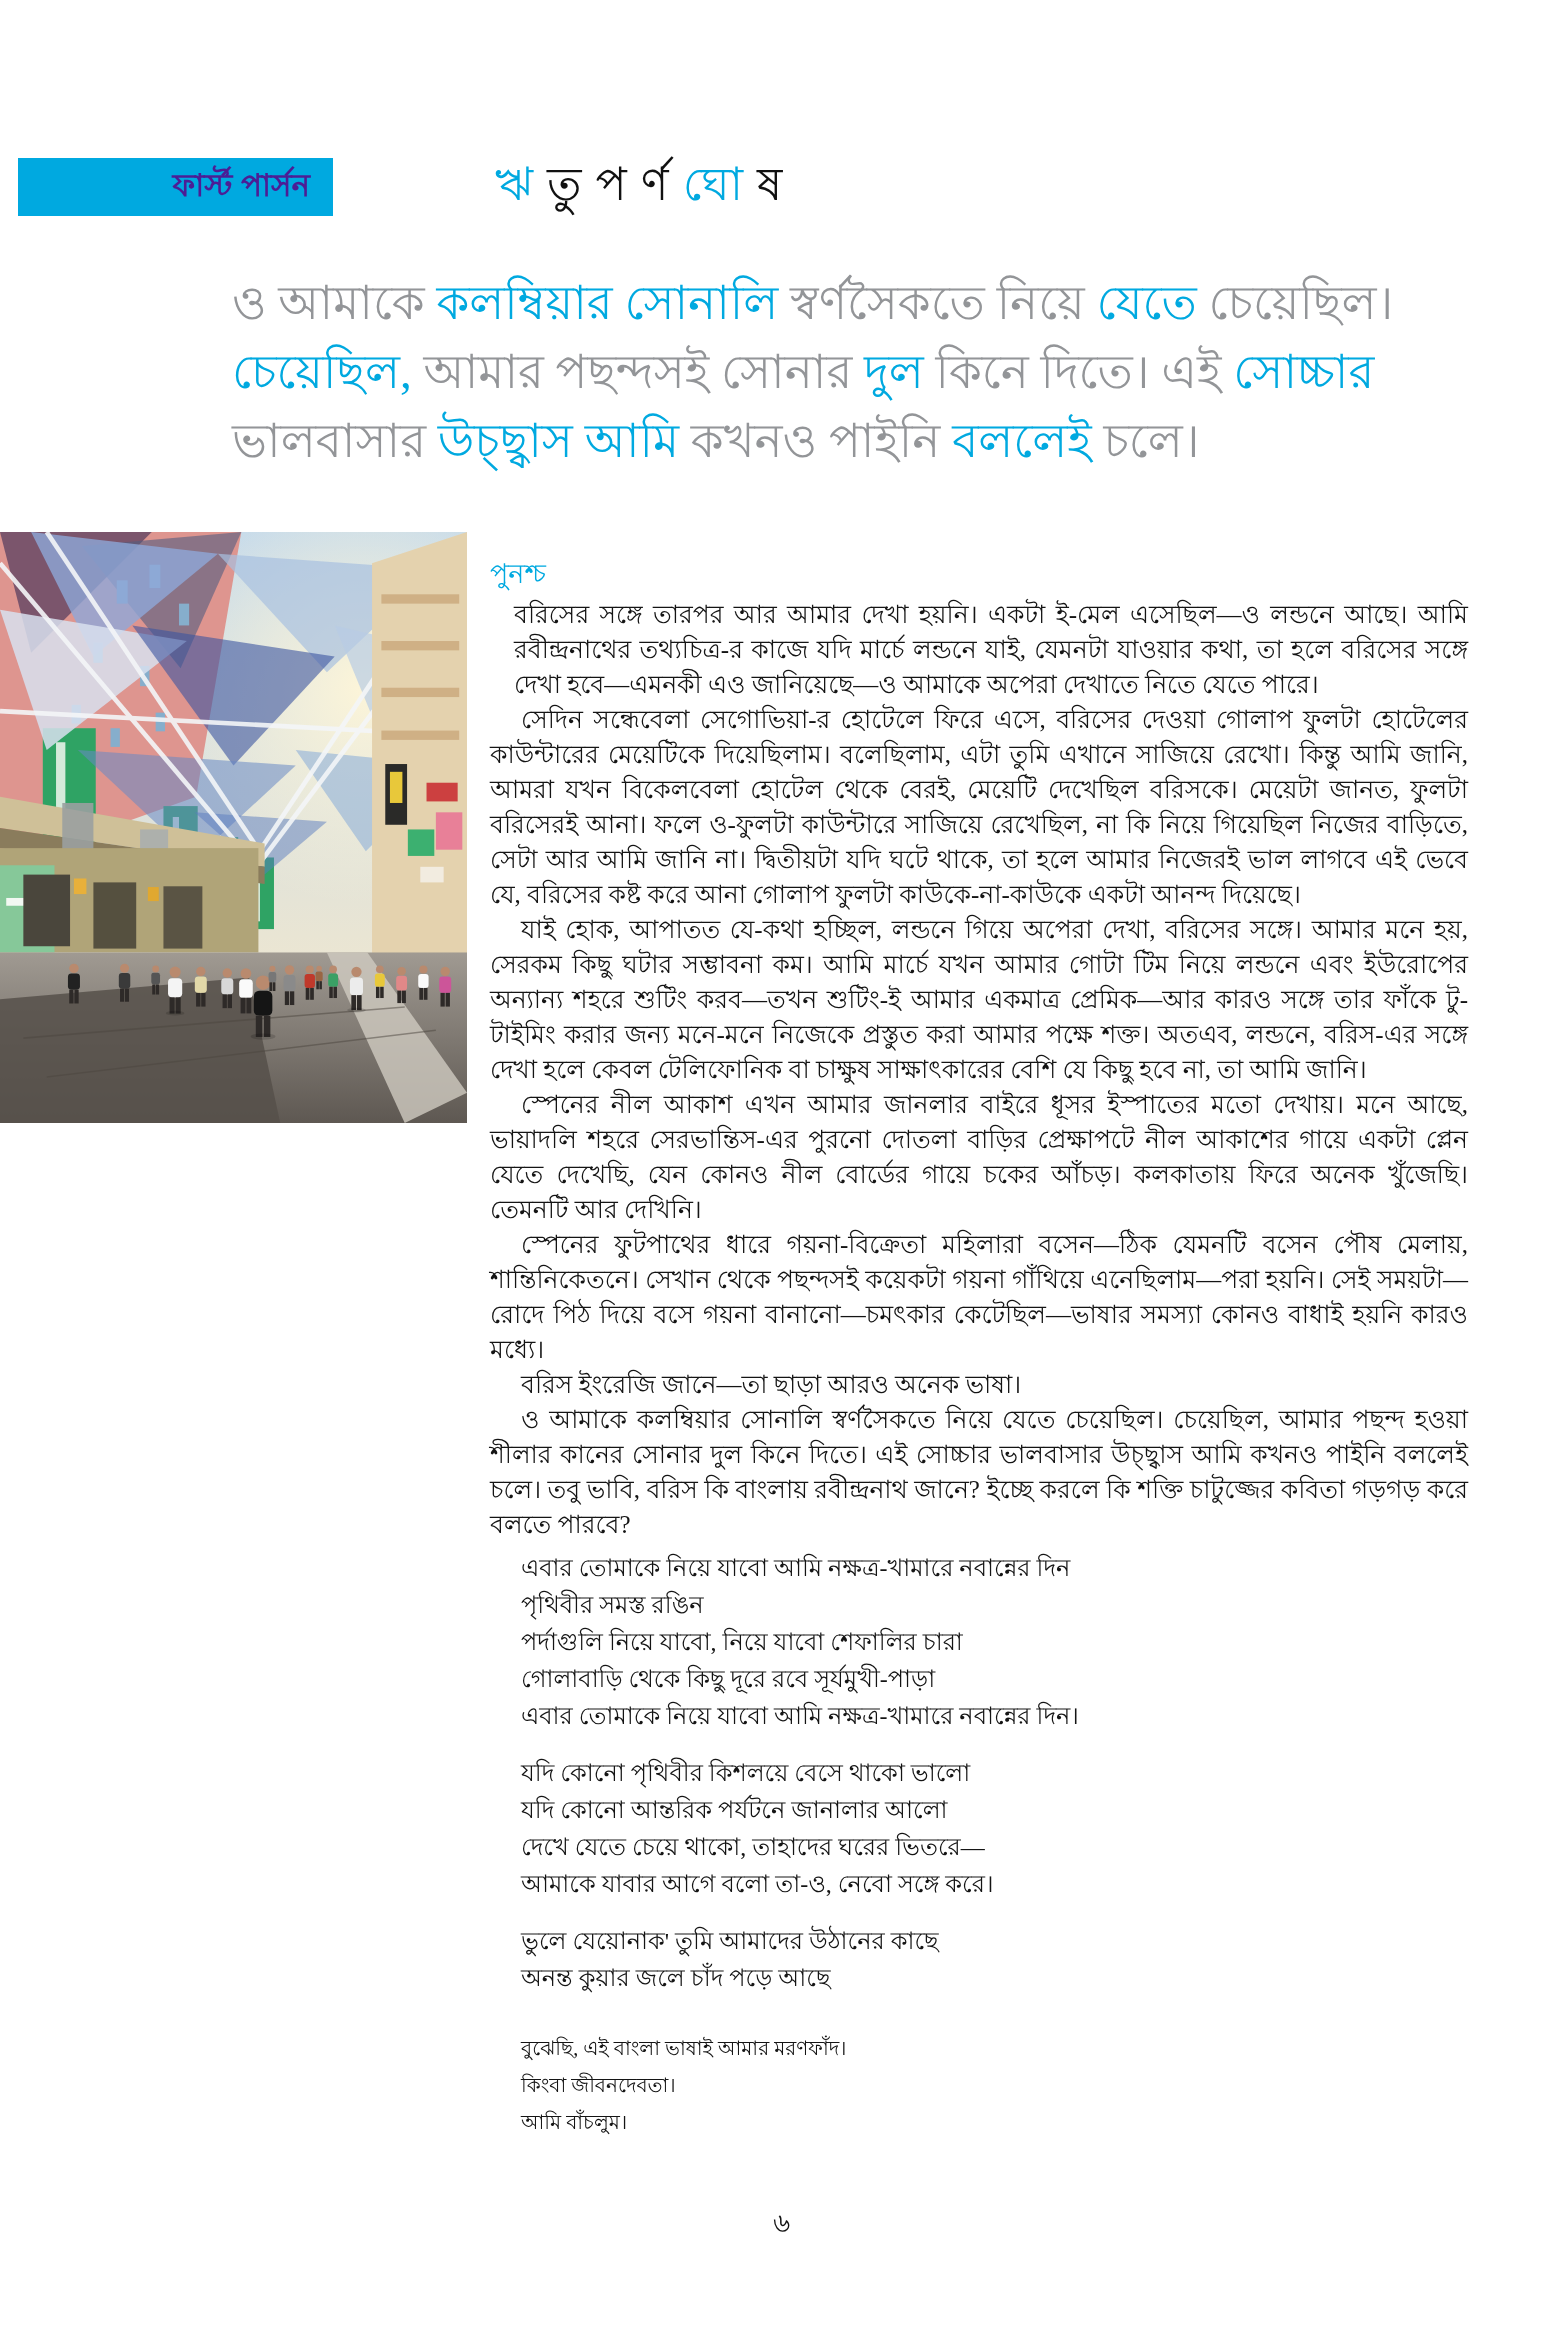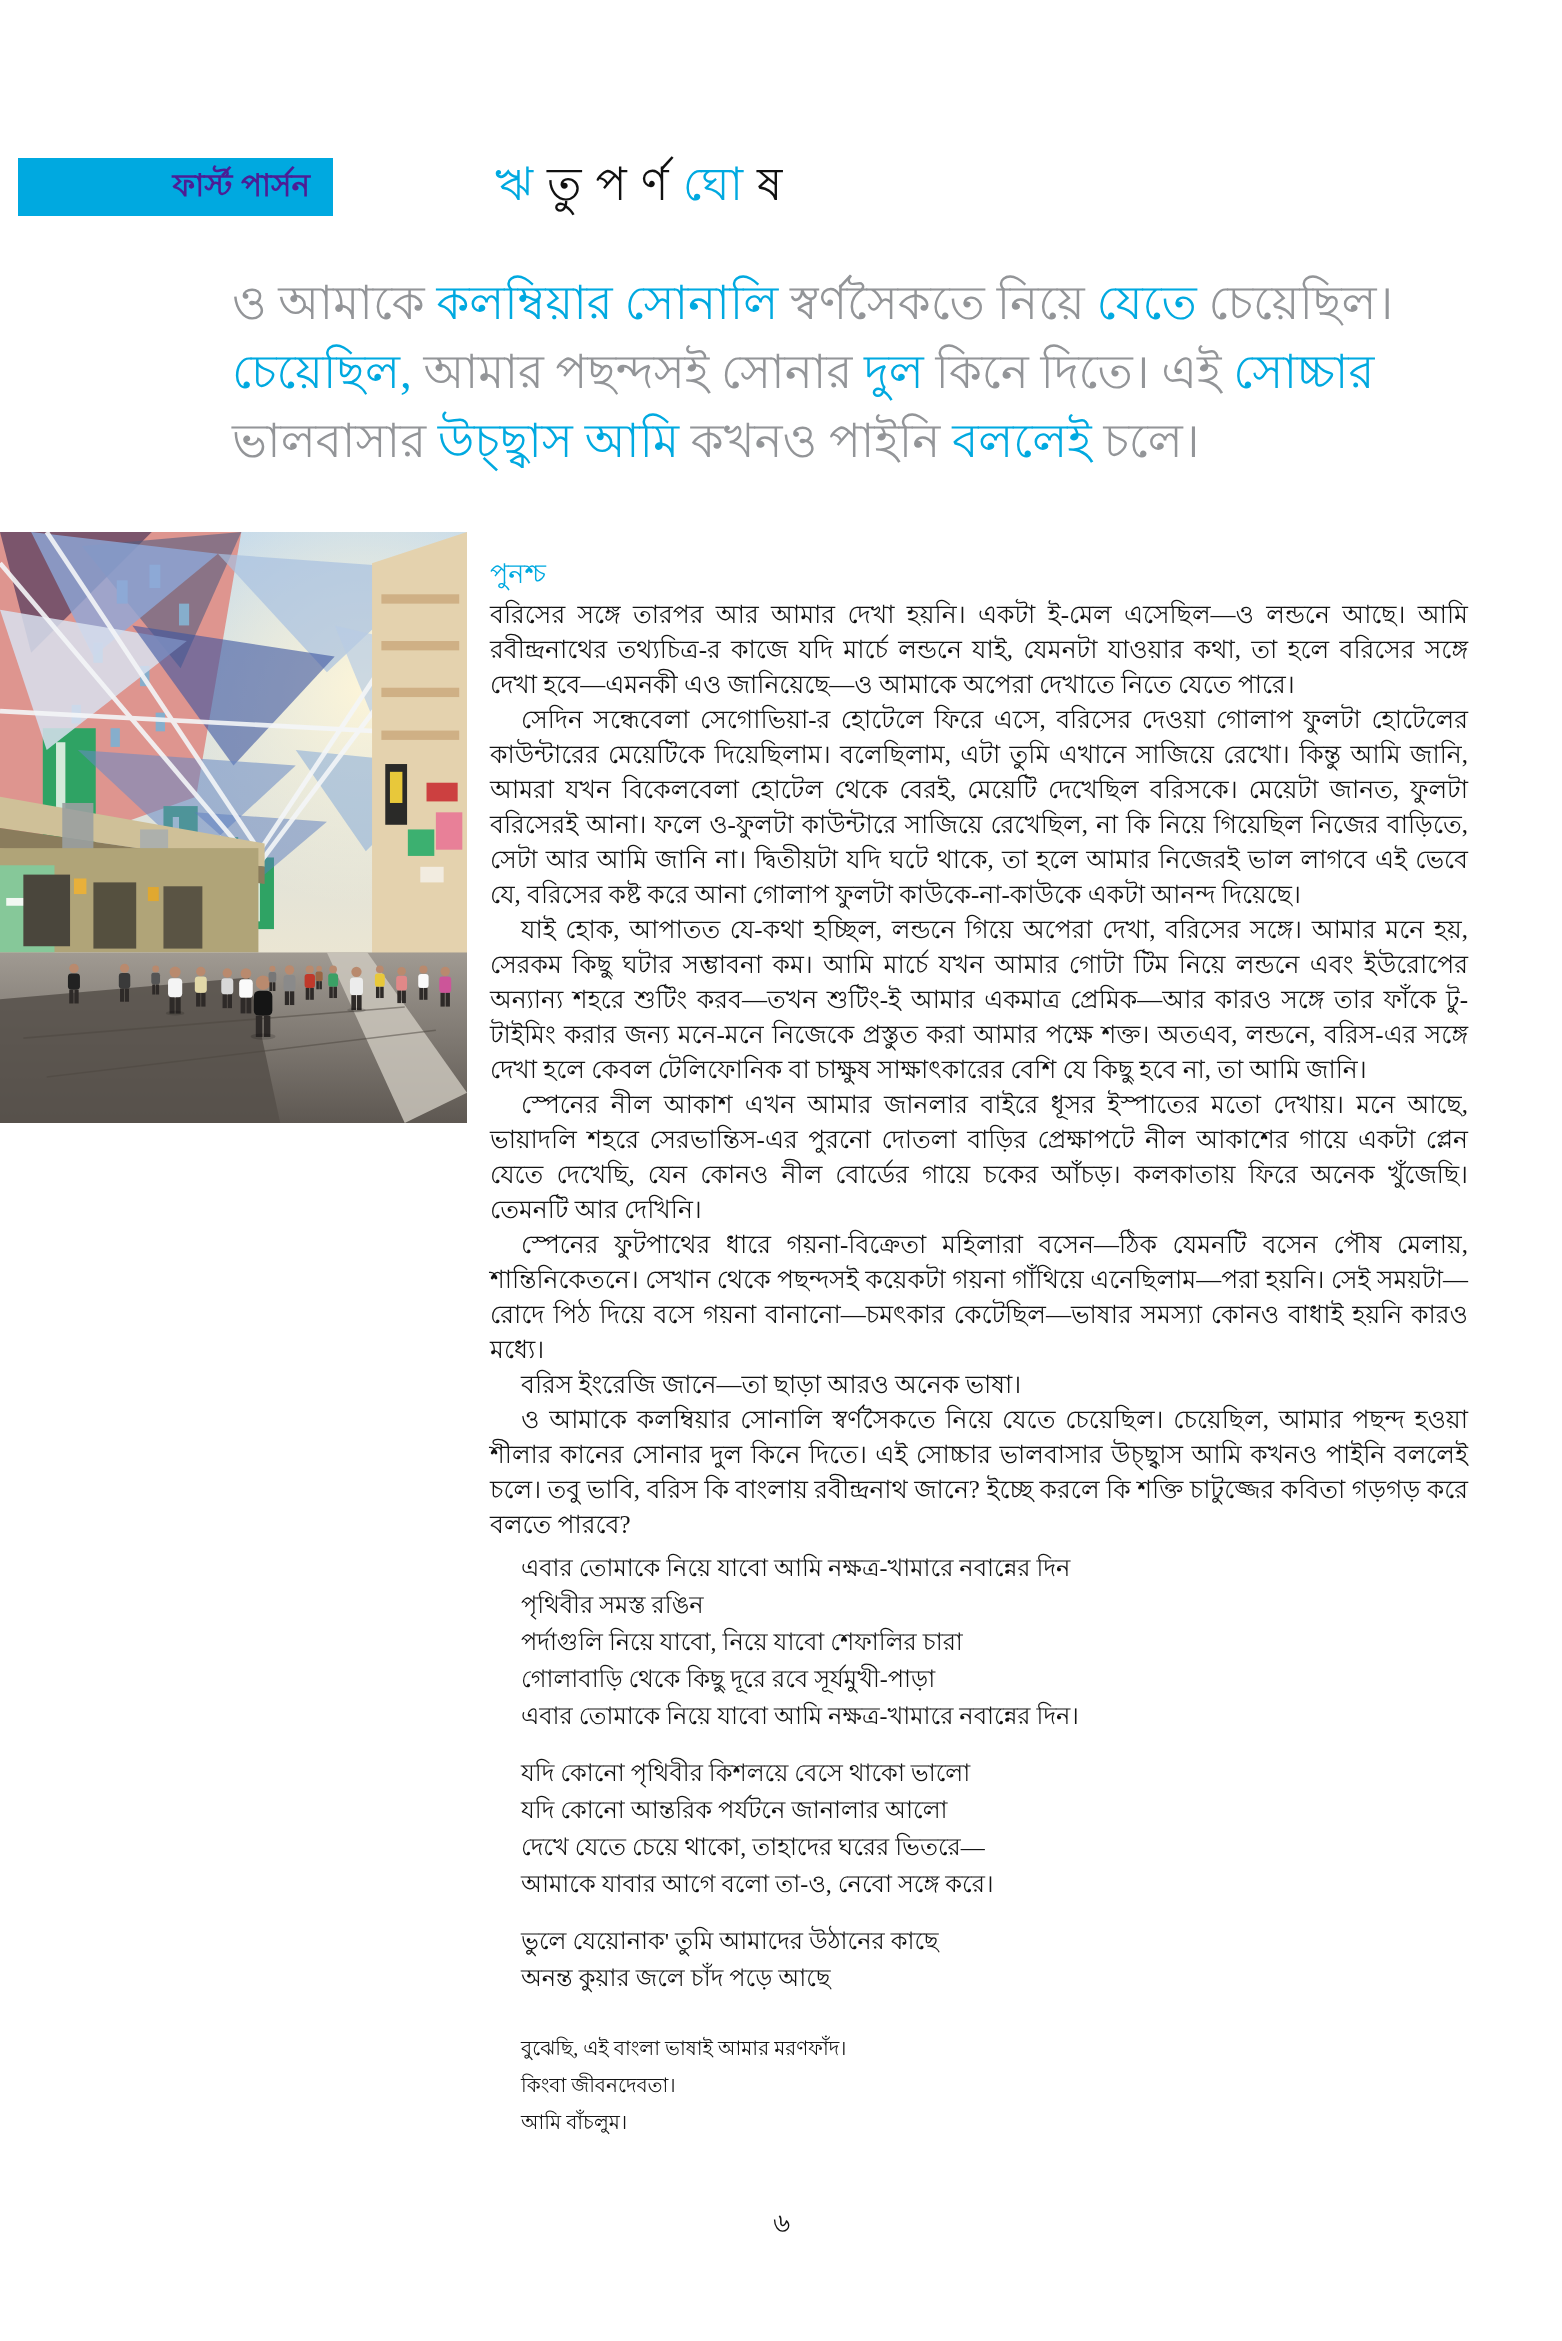--- a/index.html
+++ b/index.html
@@ -47,21 +47,21 @@
     position:absolute;left:490px;top:559px;width:978px;
   }
   .section-heading{
     color:var(--accent,#00a9e0);
     font-size:27px;line-height:31px;margin:0 0 7px 0;font-weight:normal;
   }
   .para{
     font-size:25px;line-height:35px;text-align:justify;
     margin:0;text-indent:31px;
   }
-  .para.no-indent{text-indent:0;}
+  .para.no-indent{text-indent:0;margin-left:24px;}
   .poem{margin-top:7.8px;padding-left:31px;font-size:24px;line-height:37px;}
   .stanza{margin:0;}
   .stanza + .stanza{margin-top:20px;}
   .closing{margin-top:33px;padding-left:31px;font-size:20px;line-height:37px;}
   
   .page-number{
     position:absolute;left:0;top:2203px;width:100%;
     text-align:center;font-size:26.5px;color:#111111;
   }
 </style>

